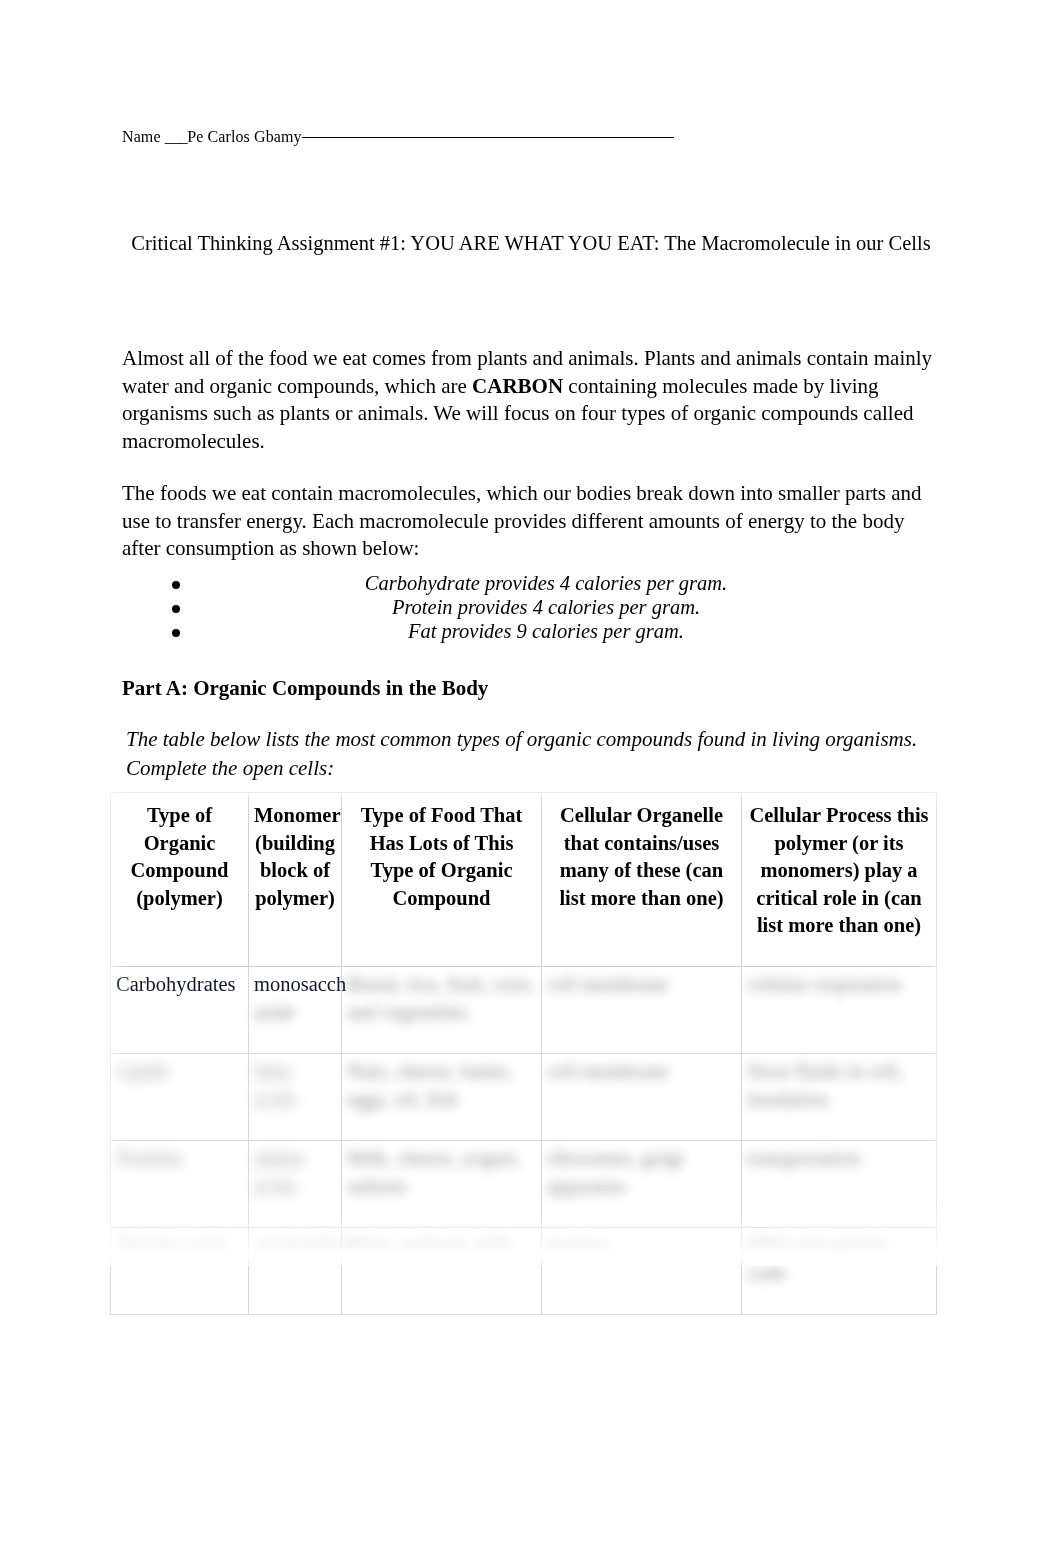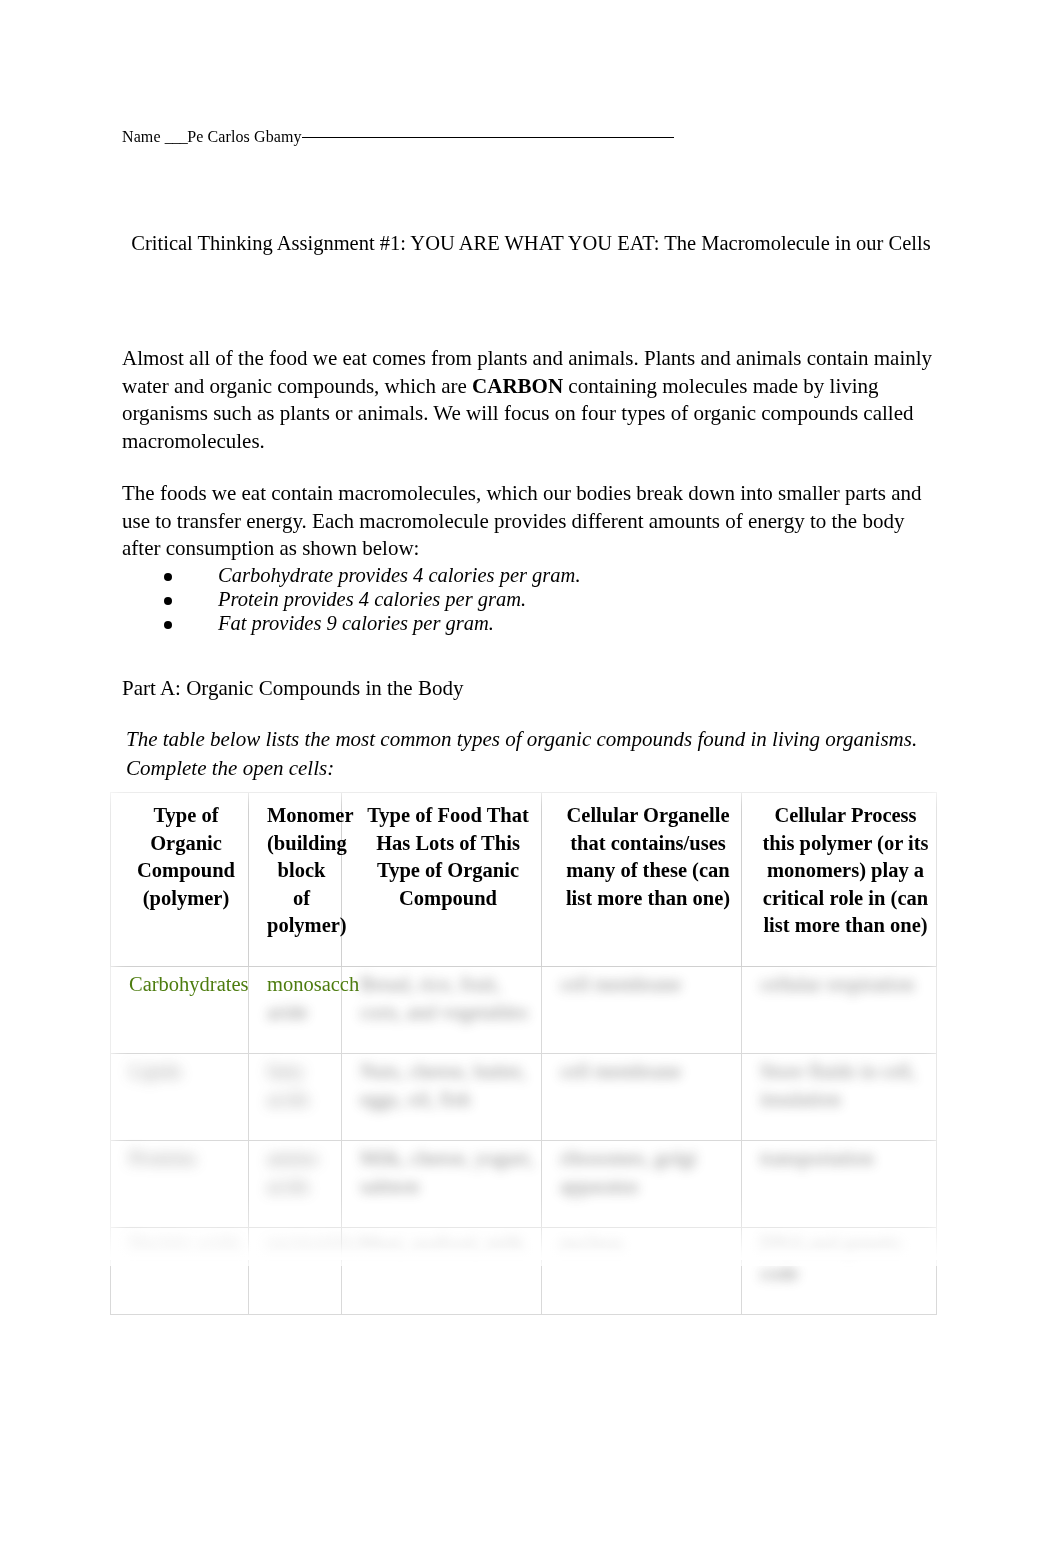--- a/index.html
+++ b/index.html
@@ -71,23 +71,24 @@
   #para2 { top: 472px; }
 
   .para b { font-weight: bold; }
 
   
   .bullets {
     position: absolute;
     left: 150px;
     top: 556px;
     width: 700px;
-    margin: 8px;
+    margin: 16px;
     padding: 0;
     list-style: none;
+    text-align: center;
   }
   .bullets li {
     font-size: 20.5px;
     line-height: 23.5px;
     font-style: italic;
     position: relative;
     padding-left: 60px;
     margin: 0 0 0.5px 0;
     white-space: nowrap;
   }
@@ -101,21 +102,21 @@
     background: #000;
     font-style: normal;
   }
 
   
   .part-heading {
     position: absolute;
     left: 122px;
     top: 675px;
     font-size: 21px;
-    font-weight: normal;
+    font-weight: bold;
     line-height: 27px;
   }
 
   
   .instructions {
     position: absolute;
     left: 126px;
     top: 725px;
     width: 812px;
     font-size: 21px;
@@ -133,21 +134,21 @@
   }
   table.ct {
     border-collapse: collapse;
     width: 826px;
     table-layout: fixed;
     background: #ffffff;
   }
   table.ct td, table.ct th {
     border: 1px solid #d9d9d9;
     vertical-align: top;
-    padding: 4px 5px 4px 18px;
+    padding: 4px 5px 4px 5px;
     font-size: 20.5px;
     line-height: 27.5px;
   }
   table.ct thead th {
     font-weight: bold;
     text-align: center;
     vertical-align: top;
     padding-top: 9px;
     height: 160px;
     border: 1px solid #d0d0d0;
@@ -172,21 +173,21 @@
     display: inline-block;
     max-width: 100%;
   }
   .blurred-strong {
     filter: blur(6.2px);
     opacity: 0.55;
     color: #4f4f4f;
     display: inline-block;
     max-width: 100%;
   }
-  .clear-text { color: #4d7c0f; }
+  .clear-text { color: #0f172a; }
 
   
   .table-fade {
     position: absolute;
     left: 0;
     top: 404px;
     width: 828px;
     height: 64px;
     pointer-events: none;
     background: linear-gradient(to bottom, rgba(255,255,255,0) 0%, rgba(255,255,255,0.28) 42%, rgba(255,255,255,0.85) 88%, rgba(255,255,255,1) 100%);

